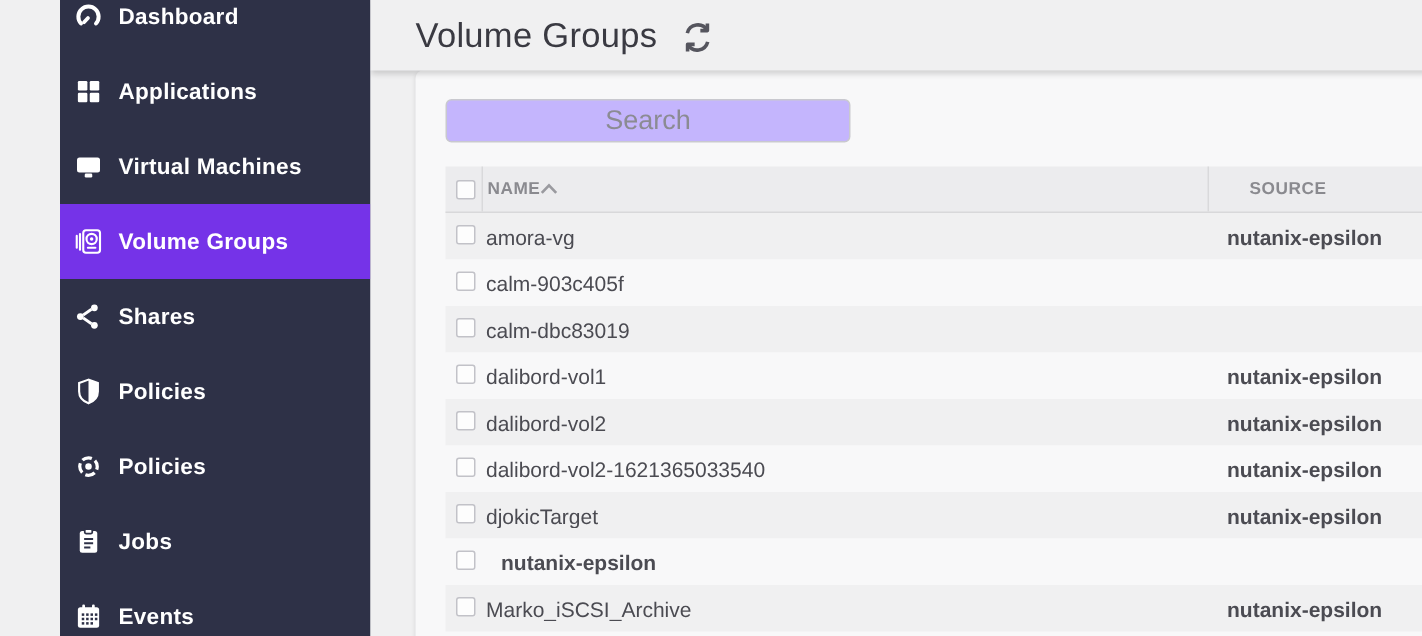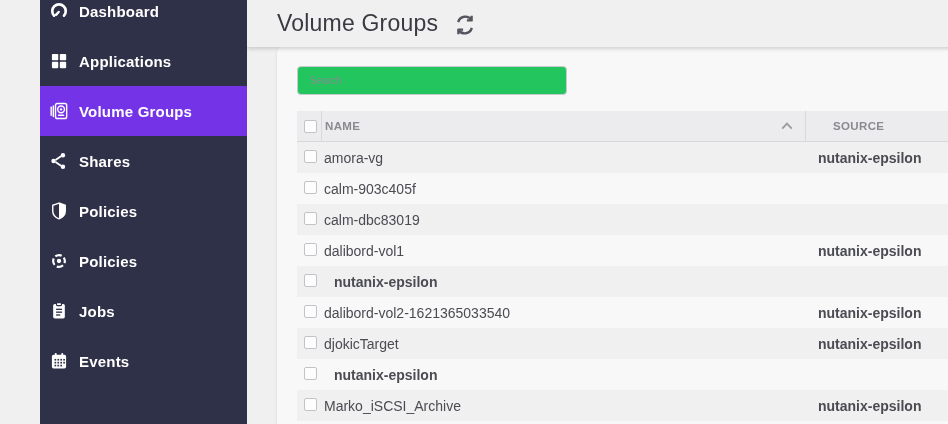--- a/index.html
+++ b/index.html
@@ -61,45 +61,46 @@
     box-shadow: 0 1px 3px rgba(0,0,0,0.10);
     padding: 19px 0 0 20px;
     box-sizing: border-box;
     z-index: 1;
   }
 
   .search-input {
     width: 270px; height: 29px;
     box-sizing: border-box;
     border: 1px solid #c9c9cf; border-radius: 4px;
-    background: #22c55e;
+    background: #c4b5fd;
     padding: 0 12px;
     font-family: "Liberation Sans", sans-serif;
-    font-size: 10px; color: #44444a;
+    font-size: 18px; color: #44444a;
     outline: none;
+    text-align: center;
   }
   .search-input::placeholder { color: #8b8b93; }
 
   
   .table { margin-top: 16px; width: 800px; }
   .thead, .trow {
     display: grid;
     grid-template-columns: 24px 484px 154px 138px;
     align-items: center;
   }
   .thead {
     height: 30px;
     background: #ececee;
     border-bottom: 1px solid #d8d8da;
     color: #8a8a8f;
     font-size: 11.5px; font-weight: bold; letter-spacing: .35px;
   }
   .thead .hcell { height: 30px; display: flex; align-items: center; box-sizing: border-box; }
   .thead .hcell.bordered { border-left: 1px solid #d9d9db; }
-  .hcell-name { justify-content: space-between; padding: 0 12px 0 3px; }
+  .hcell-name { padding: 0 12px 0 3px; }
   .hcell-source, .hcell-policy { padding-left: 27px; text-align: right; }
   .sort-icon { width: 12px; height: 8px; flex: 0 0 12px; }
 
   .trow { height: 31px; font-size: 14px; color: #4b4b52; cursor: pointer; }
   .trow:nth-child(odd)  { background: #f0f0f1; }
   .trow:nth-child(even) { background: #f8f8f9; }
   .cell-name { padding-left: 3px; white-space: nowrap; overflow: hidden; }
   .cell-source { padding-left: 13px; white-space: nowrap; font-weight: bold; }
 
   .checkbox {
@@ -133,20 +134,29 @@
             <svg viewBox="0 0 24 24">
               <g fill="#fff">
                 <rect x="3.5" y="3.5" width="7.6" height="7.6" rx="1"></rect>
                 <rect x="13" y="3.5" width="7.6" height="7.6" rx="1"></rect>
                 <rect x="3.5" y="13" width="7.6" height="7.6" rx="1"></rect>
                 <rect x="13" y="13" width="7.6" height="7.6" rx="1"></rect>
               </g>
             </svg>
           </span>
     <span class="nav-label">Applications</span>
+  </div>
+        <div class="nav-item">
+    <span class="nav-icon">
+            <svg viewBox="0 0 24 24">
+              <rect x="2.8" y="4.8" width="18.4" height="12" rx="2" fill="#fff"></rect>
+              <rect x="9" y="17.6" width="6" height="3.2" rx="1" fill="#fff"></rect>
+            </svg>
+          </span>
+    <span class="nav-label">Virtual Machines</span>
   </div>
         <div class="nav-item active">
     <span class="nav-icon">
             <svg viewBox="0 0 24 24">
               <g stroke="#fff" stroke-width="1.7" fill="none" stroke-linecap="round">
                 <path d="M5.2 6 v12.5"></path>
                 <path d="M2.6 7.5 v9.5"></path>
                 <rect x="7.8" y="3" width="13.4" height="18" rx="2.2"></rect>
                 <circle cx="14.5" cy="10" r="4.1"></circle>
                 <path d="M11.5 17 h6"></path>
@@ -298,20 +308,21 @@
       <span class="checkbox"></span>
     </div>
     <div class="cell-name vg-name">dalibord-vol1</div>
     <div class="cell-source vg-source">nutanix-epsilon</div>
     <div class="cell-policy"></div>
   </div>
             <div class="trow">
     <div class="cell-check">
       <span class="checkbox"></span>
     </div>
+    <div class="cell-name vg-name">dalibord-vol2</div>
     <div class="cell-source vg-source">nutanix-epsilon</div>
     <div class="cell-policy"></div>
   </div>
             <div class="trow">
     <div class="cell-check">
       <span class="checkbox"></span>
     </div>
     <div class="cell-name vg-name">dalibord-vol2-1621365033540</div>
     <div class="cell-source vg-source">nutanix-epsilon</div>
     <div class="cell-policy"></div>

